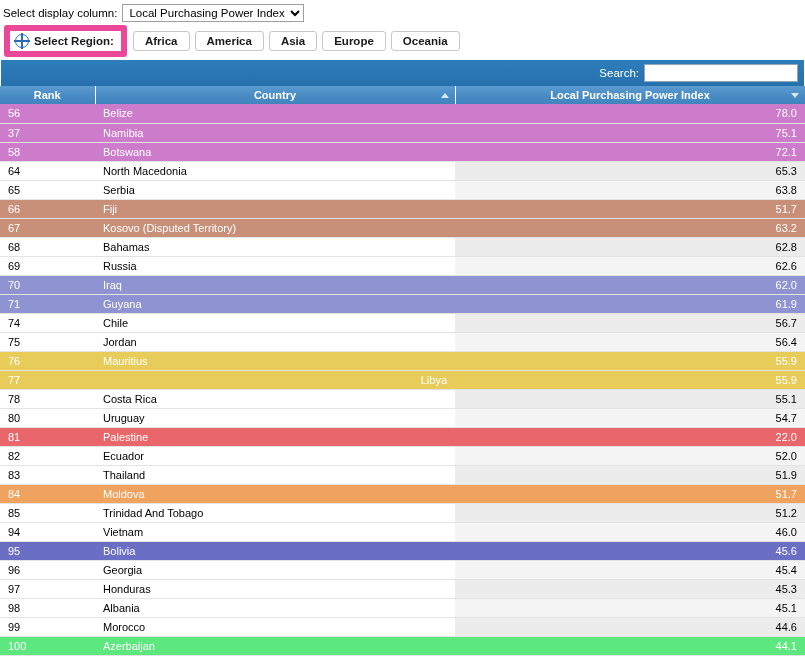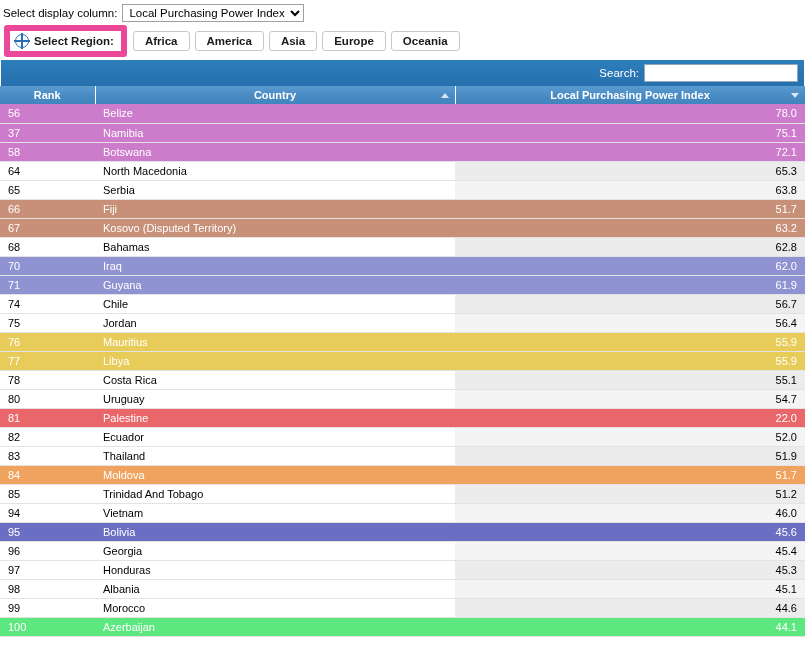--- a/index.html
+++ b/index.html
@@ -263,20 +263,25 @@
         <tr class="odd">
           <td class="rank" style="background: rgb(200, 144, 120); color: rgb(255, 255, 255);">67</td>
           <td class="country" style="background: rgb(200, 144, 120); color: rgb(255, 255, 255);">Kosovo (Disputed Territory)</td>
           <td class="value" style="background: rgb(200, 144, 120); color: rgb(255, 255, 255);">63.2</td>
         </tr>
         <tr class="even">
           <td class="rank">68</td>
           <td class="country">Bahamas</td>
           <td class="value">62.8</td>
         </tr>
+        <tr class="odd">
+          <td class="rank">69</td>
+          <td class="country">Russia</td>
+          <td class="value">62.6</td>
+        </tr>
         <tr class="even">
           <td class="rank" style="background: rgb(143, 147, 209); color: rgb(255, 255, 255);">70</td>
           <td class="country" style="background: rgb(143, 147, 209); color: rgb(255, 255, 255);">Iraq</td>
           <td class="value" style="background: rgb(143, 147, 209); color: rgb(255, 255, 255);">62.0</td>
         </tr>
         <tr class="odd">
           <td class="rank" style="background: rgb(143, 147, 209); color: rgb(255, 255, 255);">71</td>
           <td class="country" style="background: rgb(143, 147, 209); color: rgb(255, 255, 255);">Guyana</td>
           <td class="value" style="background: rgb(143, 147, 209); color: rgb(255, 255, 255);">61.9</td>
         </tr>
@@ -290,21 +295,21 @@
           <td class="country">Jordan</td>
           <td class="value">56.4</td>
         </tr>
         <tr class="even">
           <td class="rank" style="background: rgb(232, 204, 89); color: rgb(255, 255, 255);">76</td>
           <td class="country" style="background: rgb(232, 204, 89); color: rgb(255, 255, 255);">Mauritius</td>
           <td class="value" style="background: rgb(232, 204, 89); color: rgb(255, 255, 255);">55.9</td>
         </tr>
         <tr class="odd">
           <td class="rank" style="background: rgb(232, 204, 89); color: rgb(255, 255, 255);">77</td>
-          <td class="country" style="background: rgb(232, 204, 89); color: rgb(255, 255, 255);">Libya</td>
+          <td class="country" style="background: rgb(232, 204, 89); color: rgb(255, 255, 255); text-align: right;">Libya</td>
           <td class="value" style="background: rgb(232, 204, 89); color: rgb(255, 255, 255);">55.9</td>
         </tr>
         <tr class="even">
           <td class="rank">78</td>
           <td class="country">Costa Rica</td>
           <td class="value">55.1</td>
         </tr>
         <tr class="odd">
           <td class="rank">80</td>
           <td class="country">Uruguay</td>

